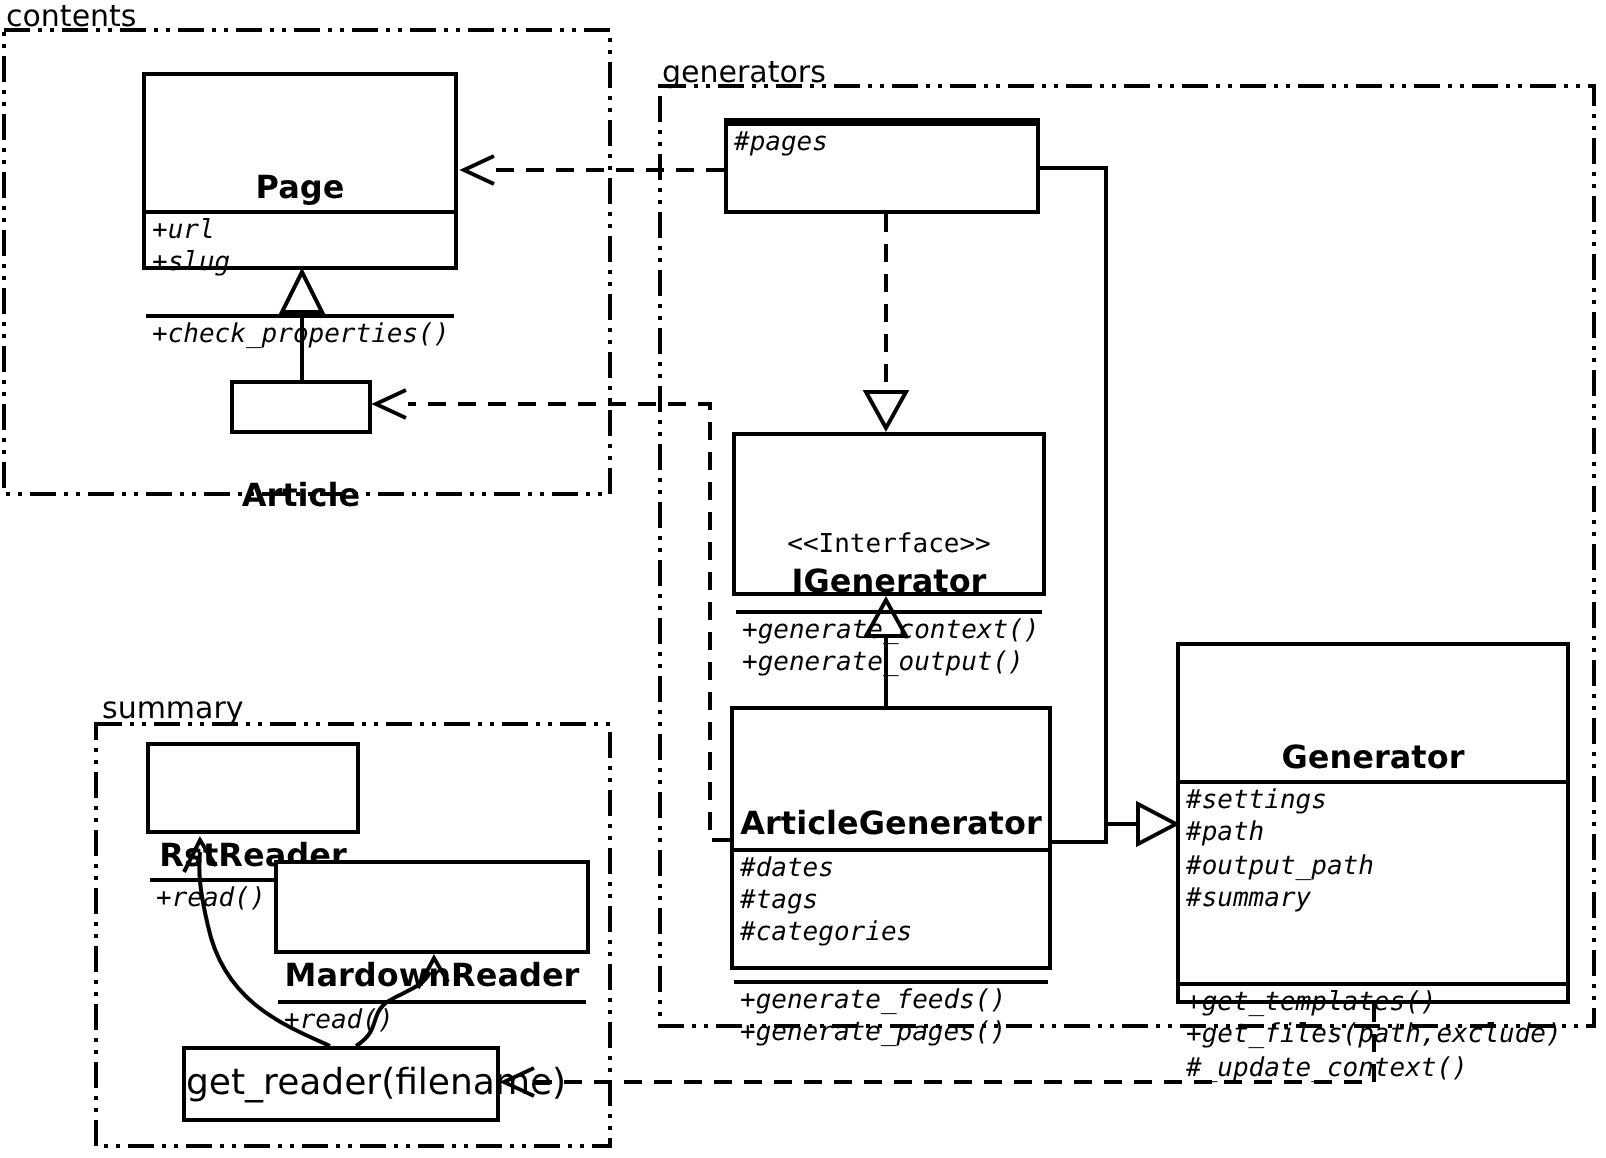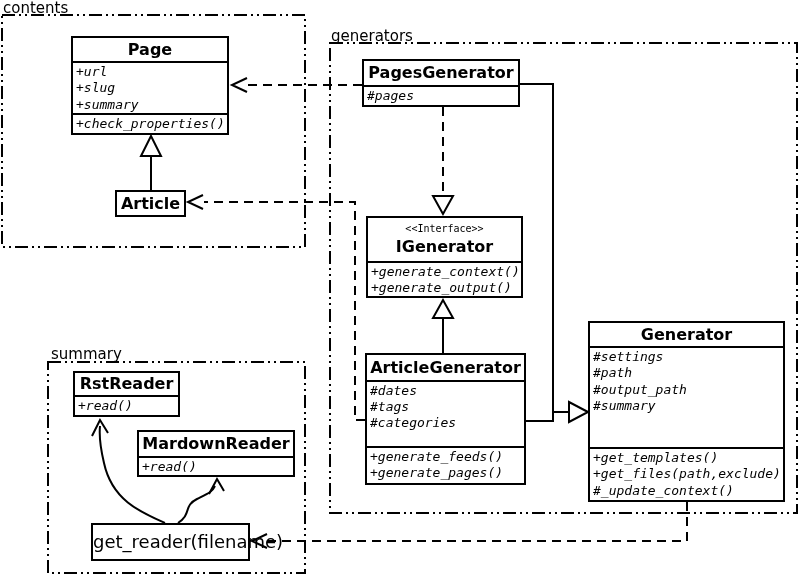--- a/index.html
+++ b/index.html
@@ -6,24 +6,24 @@
   #canvas{position:relative;width:803px;height:579px;background:#ffffff;overflow:hidden;
           font-family:"DejaVu Sans", sans-serif;color:#000;}
   #wires{position:absolute;left:0;top:0;z-index:0;}
   .pkg{fill:none;stroke:#000;stroke-width:2;stroke-dasharray:13 4 2 4 2 4;}
   .ln{stroke:#000;stroke-width:2;fill:none;}
   .dash{stroke-dasharray:9 6;}
   .tri{fill:#ffffff;stroke:#000;stroke-width:2;}
   .open{fill:none;stroke:#000;stroke-width:2;}
   .pkg-label{position:absolute;z-index:2;font-size:15px;line-height:16px;background:transparent;}
   .cls{position:absolute;z-index:1;box-sizing:border-box;border:2px solid #000;background:#ffffff;}
-  .cls-title{font-weight:bold;font-size:16px;text-align:center;white-space:nowrap;overflow:hidden;}
+  .cls-title{font-weight:bold;font-size:16px;text-align:center;white-space:nowrap;overflow:hidden;margin-top:44px;}
   .cls-sec{border-top:2px solid #000;box-sizing:border-box;padding:1px 3px;overflow:hidden;}
   .m{font-family:"DejaVu Sans Mono", monospace;font-size:13px;line-height:16.4px;white-space:nowrap;font-style:italic;}
-  .stereo{font-family:"DejaVu Sans Mono", monospace;font-size:10px;font-weight:normal;line-height:17px;text-align:center;}
+  .stereo{font-family:"DejaVu Sans Mono", monospace;font-size:13px;font-weight:normal;line-height:17px;text-align:center;}
   .plain{font-size:18px;text-align:center;white-space:nowrap;}
 </style>
 </head>
 <body>
 
 <div id="canvas">
 
   <svg id="wires" width="803" height="579" viewBox="0 0 803 579">
 
     <rect x="2" y="15" width="303" height="232" class="pkg"></rect>
@@ -61,33 +61,31 @@
 
   <div class="pkg-label" style="left:3px;top:0px">contents</div>
   <div class="pkg-label" style="left:331px;top:28px">generators</div>
   <div class="pkg-label" style="left:51px;top:346px">summary</div>
 
   <div class="cls" style="left:71px;top:36px;width:158px;height:99px">
     <div class="cls-title" style="height:23px;line-height:23px">Page</div>
     <div class="cls-sec" style="height:52px">
       <div class="m">+url</div>
       <div class="m">+slug</div>
-      <div class="m">+summary</div>
     </div>
     <div class="cls-sec" style="height:20px">
       <div class="m">+check_properties()</div>
     </div>
   </div>
 
   <div class="cls" style="left:115px;top:190px;width:71px;height:27px">
     <div class="cls-title" style="height:23px;line-height:23px">Article</div>
   </div>
 
   <div class="cls" style="left:362px;top:59px;width:158px;height:48px">
-    <div class="cls-title" style="height:24px;line-height:24px">PagesGenerator</div>
     <div class="cls-sec" style="height:20px">
       <div class="m">#pages</div>
     </div>
   </div>
 
   <div class="cls" style="left:366px;top:216px;width:157px;height:82px">
     <div class="cls-title" style="height:41px;padding-top:2px">
       <div class="stereo">&lt;&lt;Interface&gt;&gt;</div>
       <div style="line-height:20px">IGenerator</div>
     </div>

